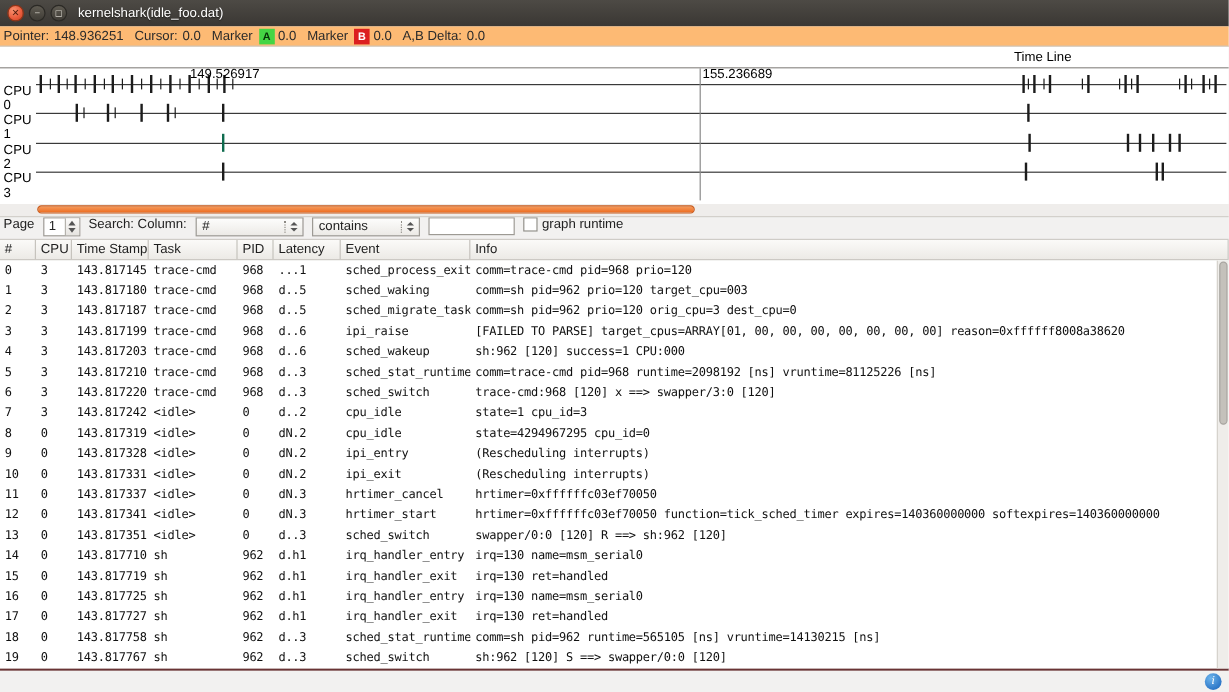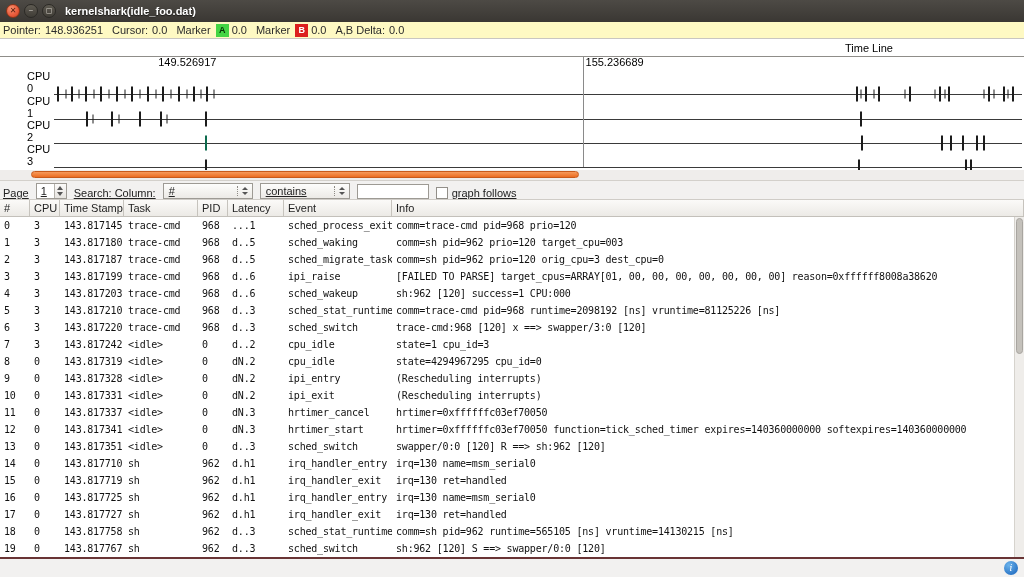--- a/index.html
+++ b/index.html
@@ -18,63 +18,63 @@
     display:flex; align-items:center; padding:0 6px; gap:9px;
   }
   .winbtns { display:flex; gap:4px; }
   .winbtn {
     width:14px; height:14px; border-radius:50%;
     display:flex; align-items:center; justify-content:center;
     font-size:8px; line-height:8px; cursor:default;
   }
   .winbtn.close { background:radial-gradient(circle at 35% 30%, #f8926f, #e8593a 60%, #c34724); border:1px solid #8f3418; color:#4f1b0c; }
   .winbtn.min, .winbtn.max { background:linear-gradient(#5f5b52,#3f3c36); border:1px solid #2b2925; color:#cfcbc3; }
-  .win-title { color:#ffffff; font-weight:bold; font-size:11px; text-shadow:0 1px 1px rgba(0,0,0,.6); }
+  .win-title { color:#ffffff; font-weight:normal; font-size:11px; text-shadow:0 1px 1px rgba(0,0,0,.6); }
 
   
   .statusbar {
-    height:17px; flex:0 0 17px; background:#fef9c3; border-bottom:1px solid #c9c6c1;
+    height:17px; flex:0 0 17px; background:#fdba74; border-bottom:1px solid #c9c6c1;
     display:flex; align-items:center; padding:0 3px; font-size:11px; color:#2b2b2b;
     white-space:nowrap;
   }
   .statusbar .lbl { margin-right:4px; }
   .statusbar .val { margin-right:9px; }
   .badge {
     width:13px; height:13px; display:inline-flex; align-items:center; justify-content:center;
     font-size:9px; font-weight:bold; margin:0 3px 0 1px;
   }
   .badge.a { background:#44d544; color:#063306; }
   .badge.b { background:#dc1f1f; color:#ffffff; }
 
   
   .graph-panel { height:131px; flex:0 0 131px; background:#ffffff; }
   .tl-header { height:18px; border-bottom:1px solid #8f8d89; position:relative; }
   .tl-header-label { position:absolute; left:845px; top:3px; font-size:11px; color:#000; }
   .plot { position:relative; height:112px; }
   .cpu-rows { position:absolute; left:0; right:0; top:13px; bottom:2px; display:flex; flex-direction:column; }
-  .cpu-row { flex:1; display:flex; align-items:flex-end;margin-left:24px; }
+  .cpu-row { flex:1; display:flex; align-items:flex-start; }
   .cpu-label { width:30px; padding-left:3px; font-size:11px; color:#000; display:flex; align-items:center; }
   .cpu-track { flex:1; position:relative; margin-right:2px; }
   .cpu-track::before { content:""; position:absolute; left:0; right:0; top:50%; height:1px; background:#3a3a3a; }
   .tick { position:absolute; top:50%; transform:translate(-50%,-50%); width:1px; height:9px; background:#1c1c1c; }
   .tick.tall { height:15px; width:2px; }
   .tick.green { background:#0e6b4e; }
   .plot-overlay { position:absolute; left:30px; right:2px; top:0; bottom:2px; pointer-events:none; }
   .time-label { position:absolute; top:-1px; font-size:11px; color:#000; white-space:nowrap; }
   .marker-line { position:absolute; top:0; bottom:0; width:1px; background:#8a8a8a; }
 
   
   .hscroll { height:11px; flex:0 0 11px; background:#efedeb; border-bottom:1px solid #d3d0cb; position:relative; }
   .hhandle {
     position:absolute; left:3%; width:53.5%; top:1px; bottom:2px;
     background:linear-gradient(#f69a5b,#ec6d22); border:1px solid #c85a1b; border-radius:5px;
   }
 
   
-  .controls { height:18px; flex:0 0 18px; display:flex; align-items:flex-end; padding:0 3px; gap:7px; font-size:11px; color:#222;text-decoration:underline; }
+  .controls { height:18px; flex:0 0 18px; display:flex; align-items:flex-start; padding:0 3px; gap:7px; font-size:11px; color:#222; }
   .spin { display:flex; height:16px; border:1px solid #9d9a94; background:#fff; }
   .spin-value { width:17px; padding-left:4px; line-height:14px; }
   .spin-arrows { width:12px; background:linear-gradient(#fbfaf9,#e6e4e0); border-left:1px solid #b5b2ac;
     display:flex; flex-direction:column; justify-content:center; align-items:center; gap:2px; }
   .tri-up { width:0; height:0; border-left:3px solid transparent; border-right:3px solid transparent; border-bottom:4px solid #555; }
   .tri-down { width:0; height:0; border-left:3px solid transparent; border-right:3px solid transparent; border-top:4px solid #555; }
   .combo { display:flex; align-items:center; height:16px; width:90px; border:1px solid #9d9a94;
     background:linear-gradient(#fdfdfc,#eceae6); }
   .combo-label { flex:1; padding-left:5px; overflow:hidden; white-space:nowrap; }
   .combo-sep { height:10px; border-left:1px dotted #8d8a84; margin-right:4px; }
@@ -262,21 +262,21 @@
       <span class="combo-label">contains</span>
       <span class="combo-sep"></span>
       <span class="combo-arrows">
         <span class="tri-up"></span>
           <span class="tri-down"></span>
       </span>
     </div>
     <input class="text-input" type="text" style="">
     <div class="chk-group">
       <span class="checkbox"></span>
-      <span>graph follows</span>
+      <span>graph runtime</span>
     </div>
   </div>
 
   <div class="thead">
       <div class="hcell c0">#</div>
       <div class="hcell c1">CPU</div>
       <div class="hcell c2">Time Stamp</div>
       <div class="hcell c3">Task</div>
       <div class="hcell c4">PID</div>
       <div class="hcell c5">Latency</div>

